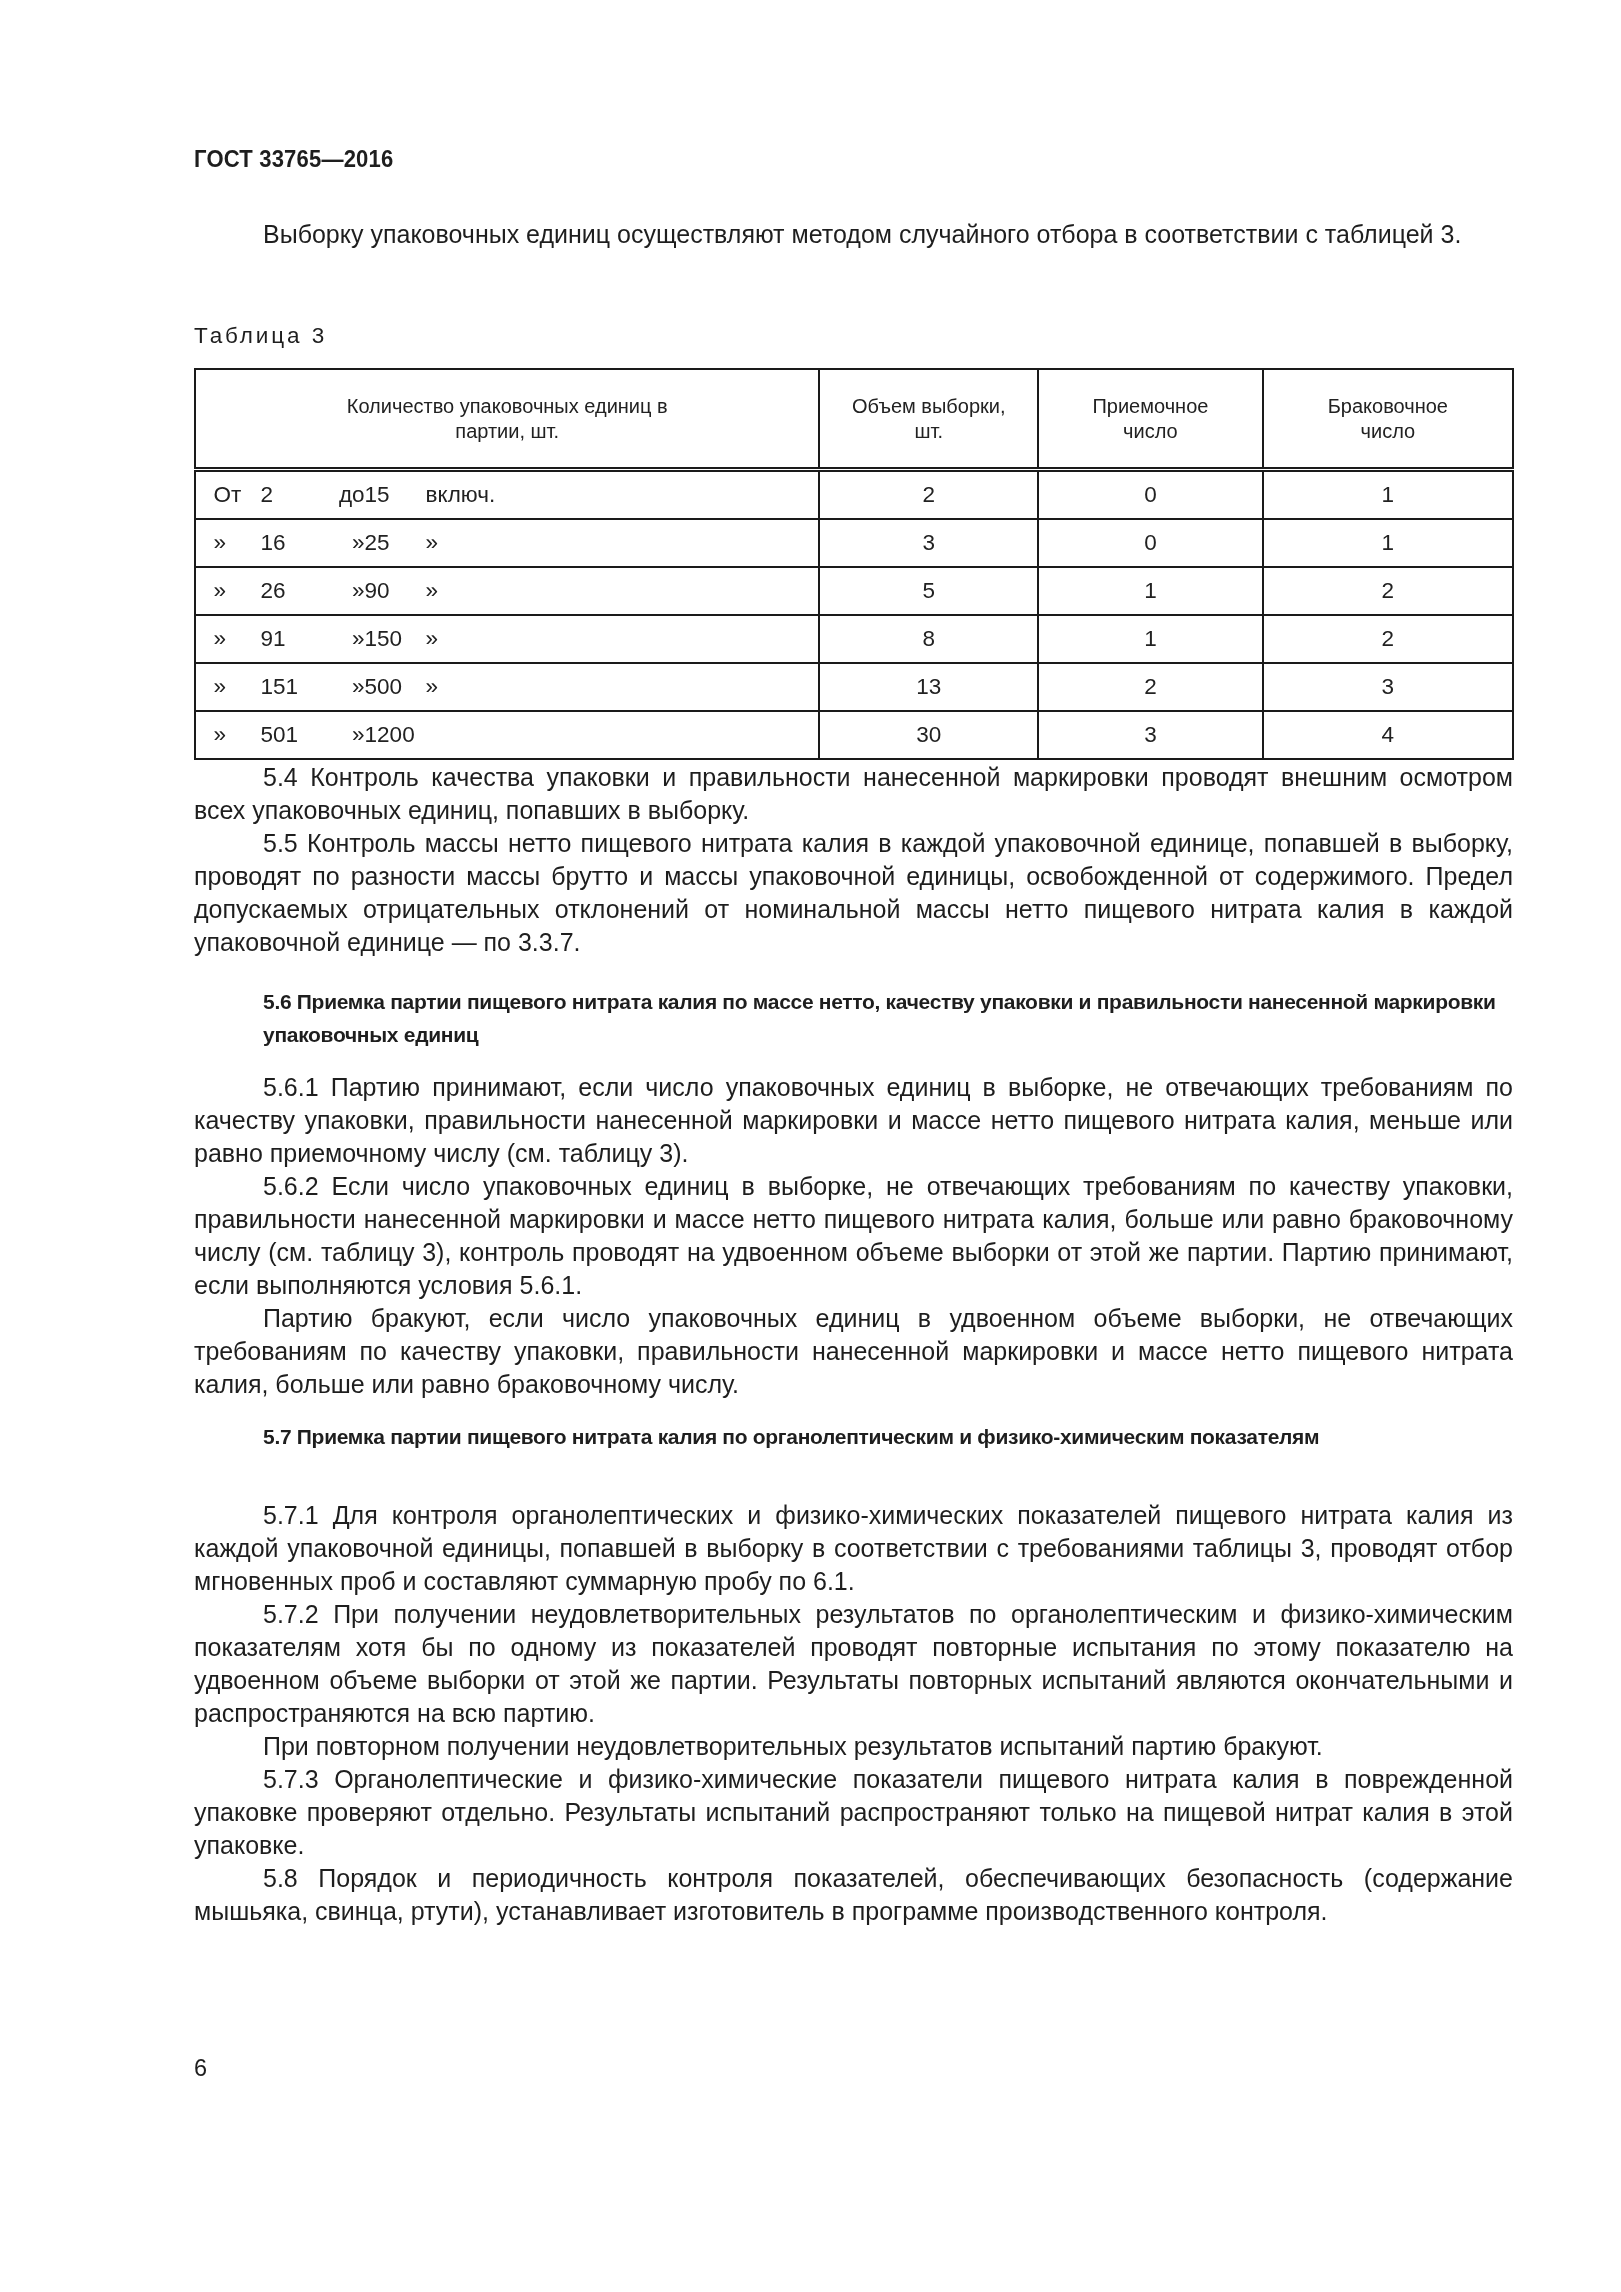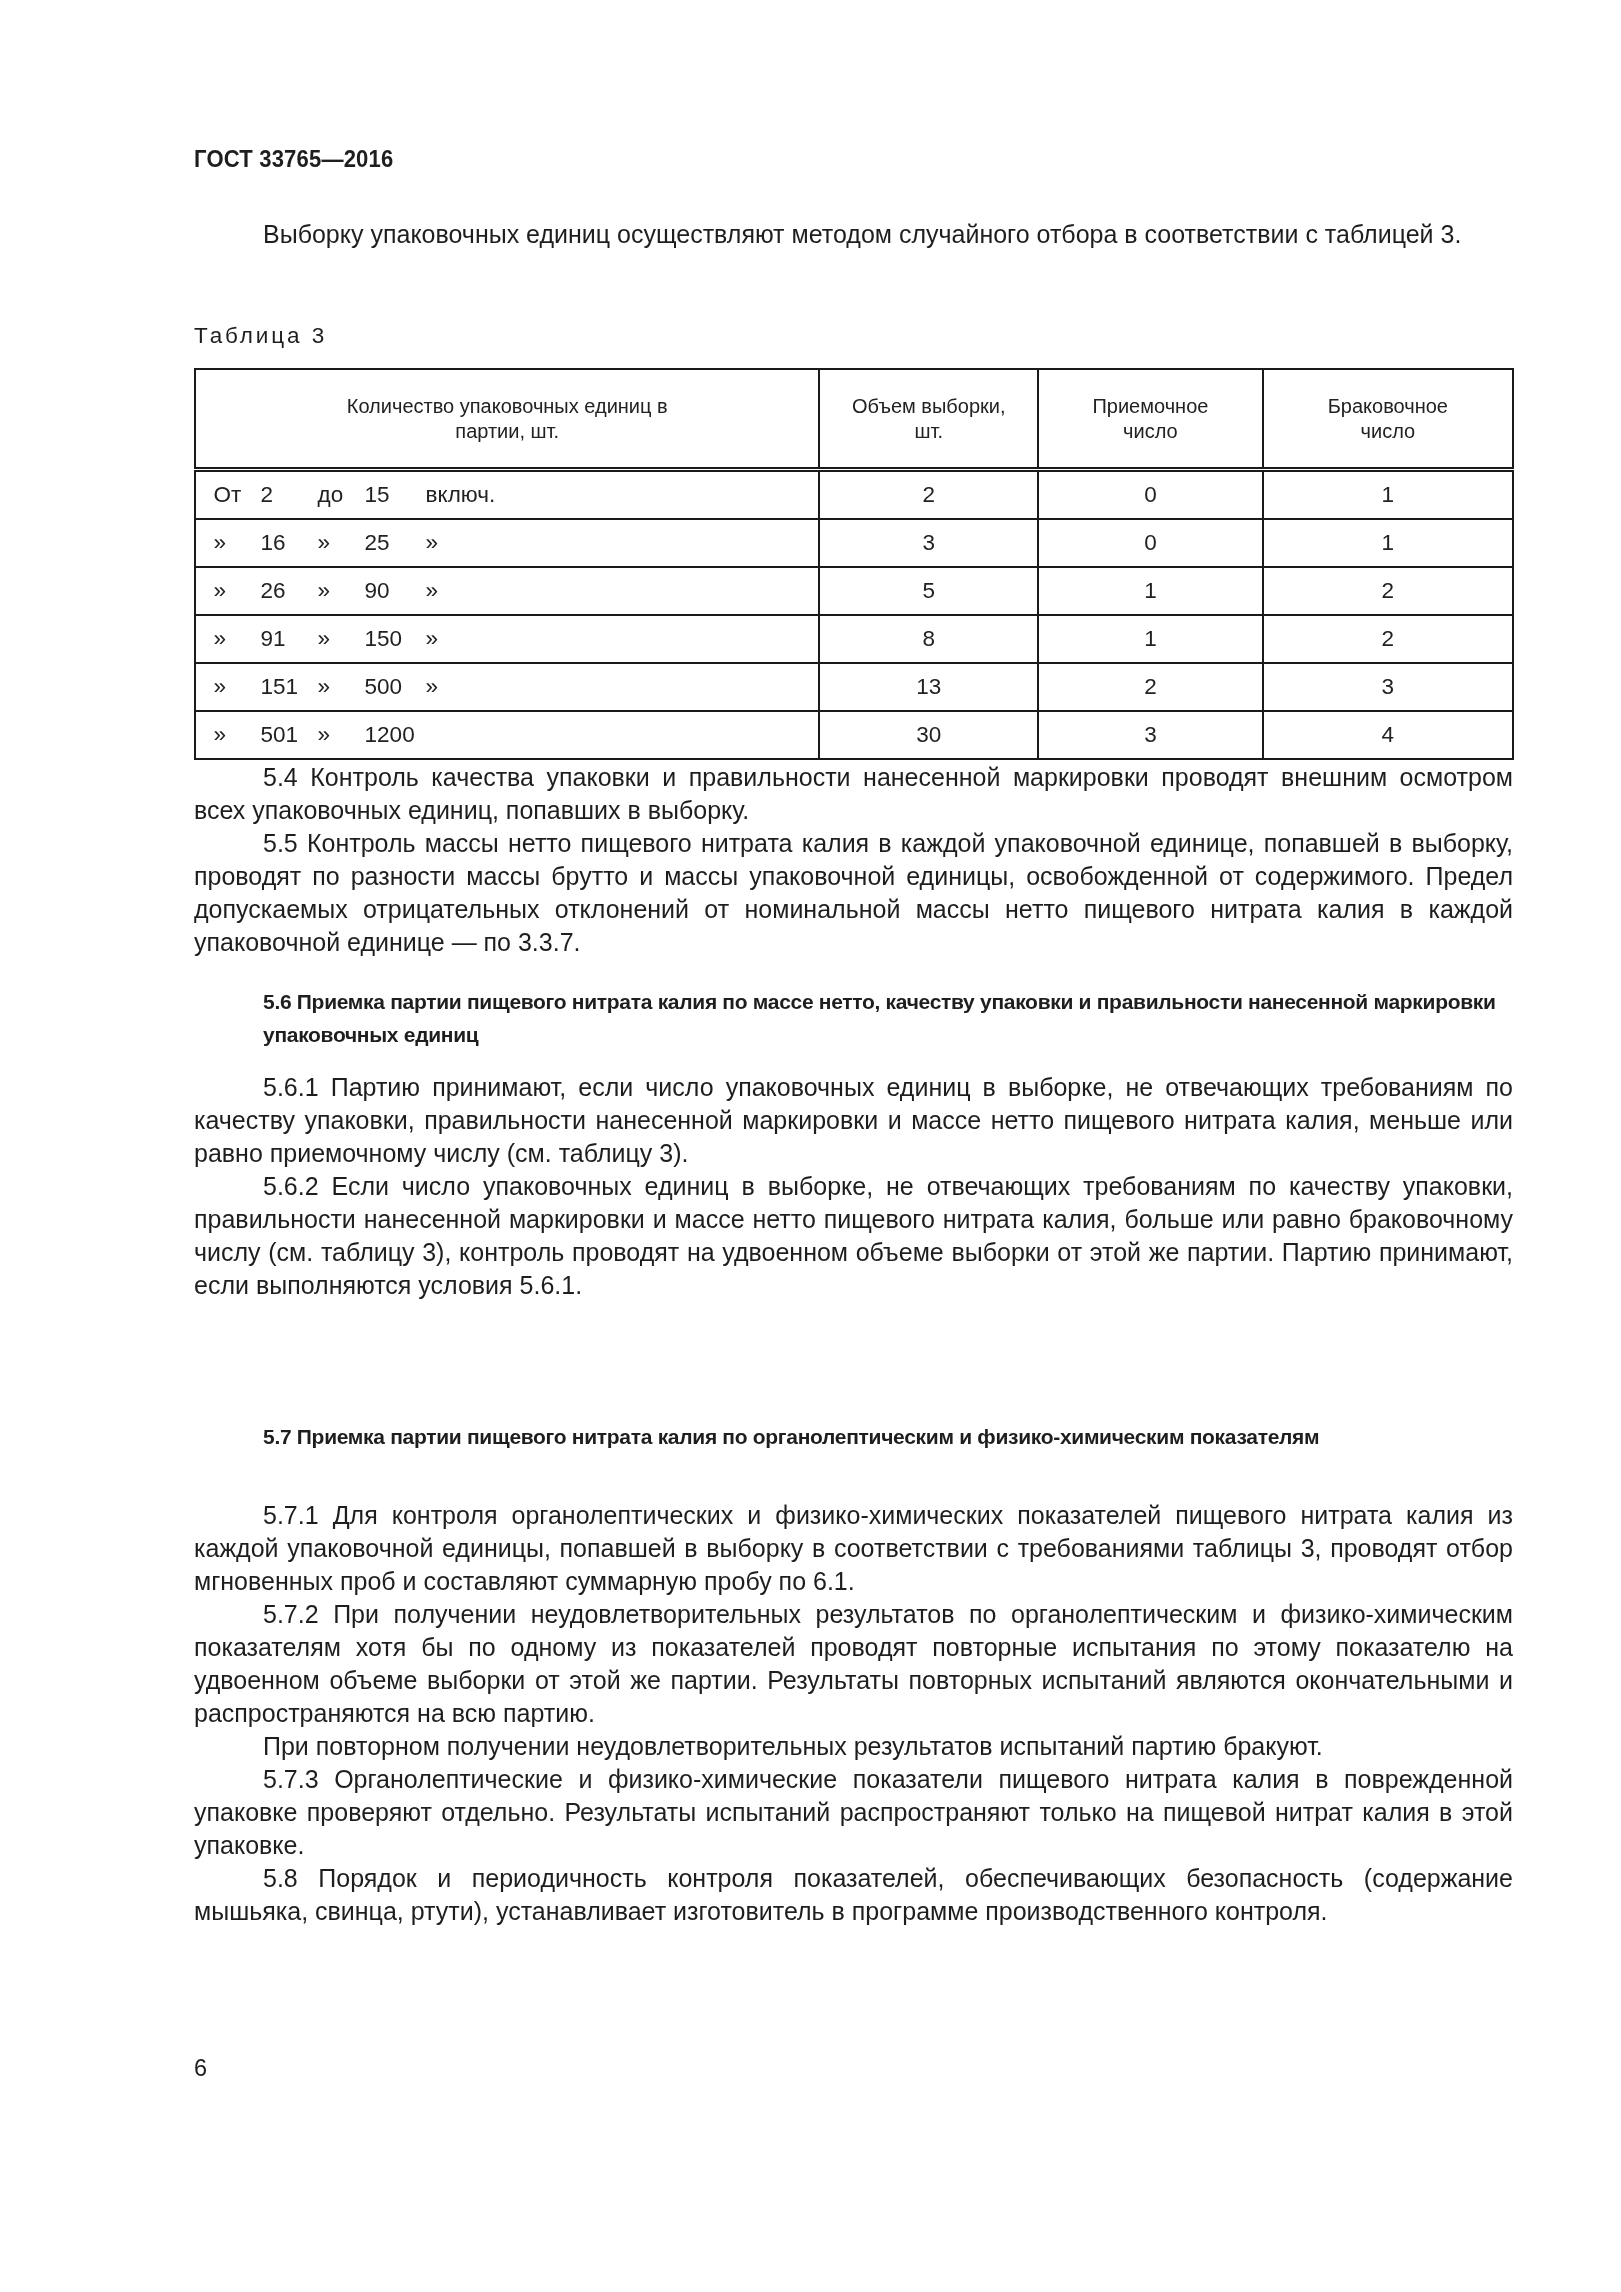--- a/index.html
+++ b/index.html
@@ -44,21 +44,21 @@
   }
   table.sample-table td {
     height: 46px; text-align: center; vertical-align: middle; font-size: 22.5px;
   }
   table.sample-table td.range {
     text-align: left; padding-left: 17.6px; white-space: pre;
   }
   .range span { display: inline-block; }
   .r-a { width: 47px; }
   .r-b { width: 57px; }
-  .r-c { width: 47px; }
+  .r-c { width: 47px; text-align: right; }
   .r-d { width: 61px; }
   .page-number {
     position: absolute; left: 194px; top: 2055px; font-size: 23.5px;
   }
 </style>
 </head>
 <body>
 
 <div class="page-header">ГОСТ 33765—2016</div>
 
@@ -126,20 +126,21 @@
 <div class="body-text" style="top:761px;">
   <p>5.4 Контроль качества упаковки и правильности нанесенной маркировки проводят внешним осмотром всех упаковочных единиц, попавших в выборку.</p>
   <p>5.5 Контроль массы нетто пищевого нитрата калия в каждой упаковочной единице, попавшей в выборку, проводят по разности массы брутто и массы упаковочной единицы, освобожденной от содержимого. Предел допускаемых отрицательных отклонений от номинальной массы нетто пищевого нитрата калия в каждой упаковочной единице — по 3.3.7.</p>
 </div>
 
 <div class="heading" style="top:985px;">5.6 Приемка партии пищевого нитрата калия по массе нетто, качеству упаковки и правильности нанесенной маркировки упаковочных единиц</div>
 
 <div class="body-text" style="top:1071px;">
   <p>5.6.1 Партию принимают, если число упаковочных единиц в выборке, не отвечающих требованиям по качеству упаковки, правильности нанесенной маркировки и массе нетто пищевого нитрата калия, меньше или равно приемочному числу (см. таблицу 3).</p>
   <p>5.6.2 Если число упаковочных единиц в выборке, не отвечающих требованиям по качеству упаковки, правильности нанесенной маркировки и массе нетто пищевого нитрата калия, больше или равно браковочному числу (см. таблицу 3), контроль проводят на удвоенном объеме выборки от этой же партии. Партию принимают, если выполняются условия 5.6.1.</p>
+  <p>Партию бракуют, если число упаковочных единиц в удвоенном объеме выборки, не отвечающих требованиям по качеству упаковки, правильности нанесенной маркировки и массе нетто пищевого нитрата калия, больше или равно браковочному числу.</p>
 </div>
 
 <div class="heading" style="top:1420px;">5.7 Приемка партии пищевого нитрата калия по органолептическим и физико-химическим показателям</div>
 
 <div class="body-text" style="top:1499px;">
   <p>5.7.1 Для контроля органолептических и физико-химических показателей пищевого нитрата калия из каждой упаковочной единицы, попавшей в выборку в соответствии с требованиями таблицы 3, проводят отбор мгновенных проб и составляют суммарную пробу по 6.1.</p>
   <p>5.7.2 При получении неудовлетворительных результатов по органолептическим и физико-химическим показателям хотя бы по одному из показателей проводят повторные испытания по этому показателю на удвоенном объеме выборки от этой же партии. Результаты повторных испытаний являются окончательными и распространяются на всю партию.</p>
   <p>При повторном получении неудовлетворительных результатов испытаний партию бракуют.</p>
   <p>5.7.3 Органолептические и физико-химические показатели пищевого нитрата калия в поврежденной упаковке проверяют отдельно. Результаты испытаний распространяют только на пищевой нитрат калия в этой упаковке.</p>
   <p>5.8 Порядок и периодичность контроля показателей, обеспечивающих безопасность (содержание мышьяка, свинца, ртути), устанавливает изготовитель в программе производственного контроля.</p>

